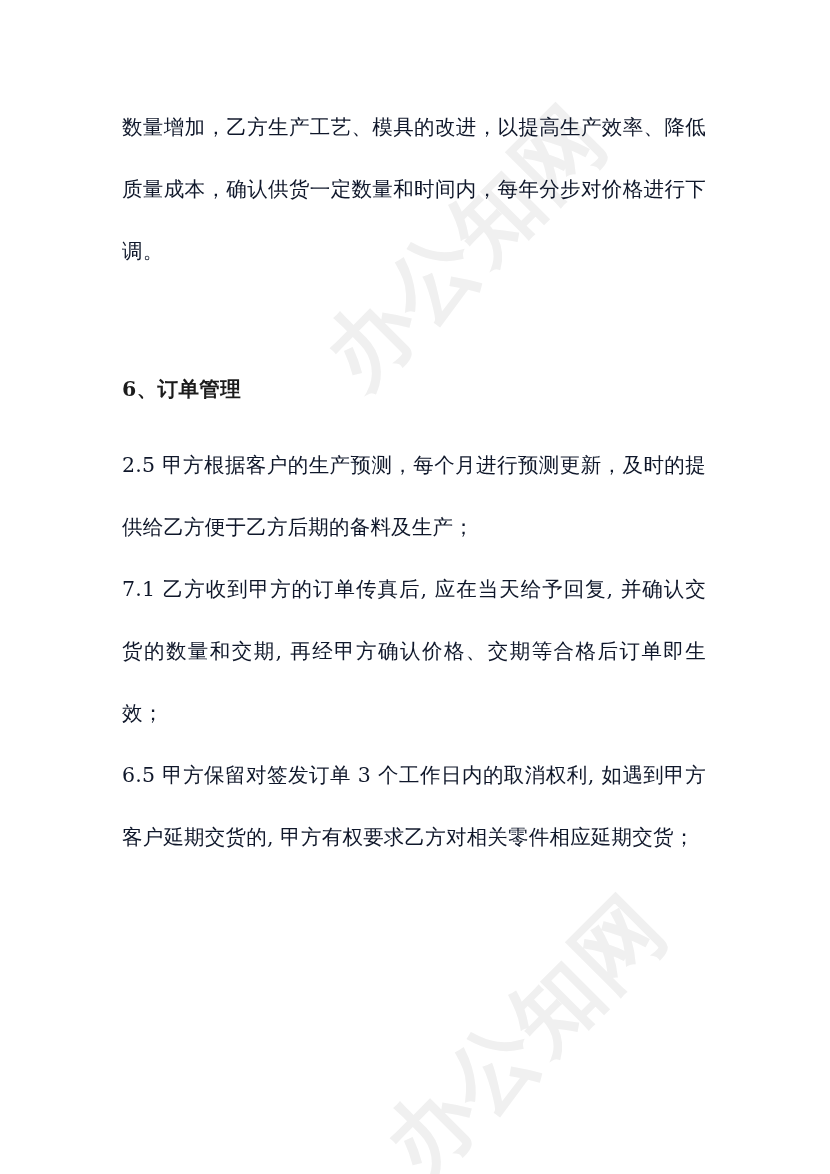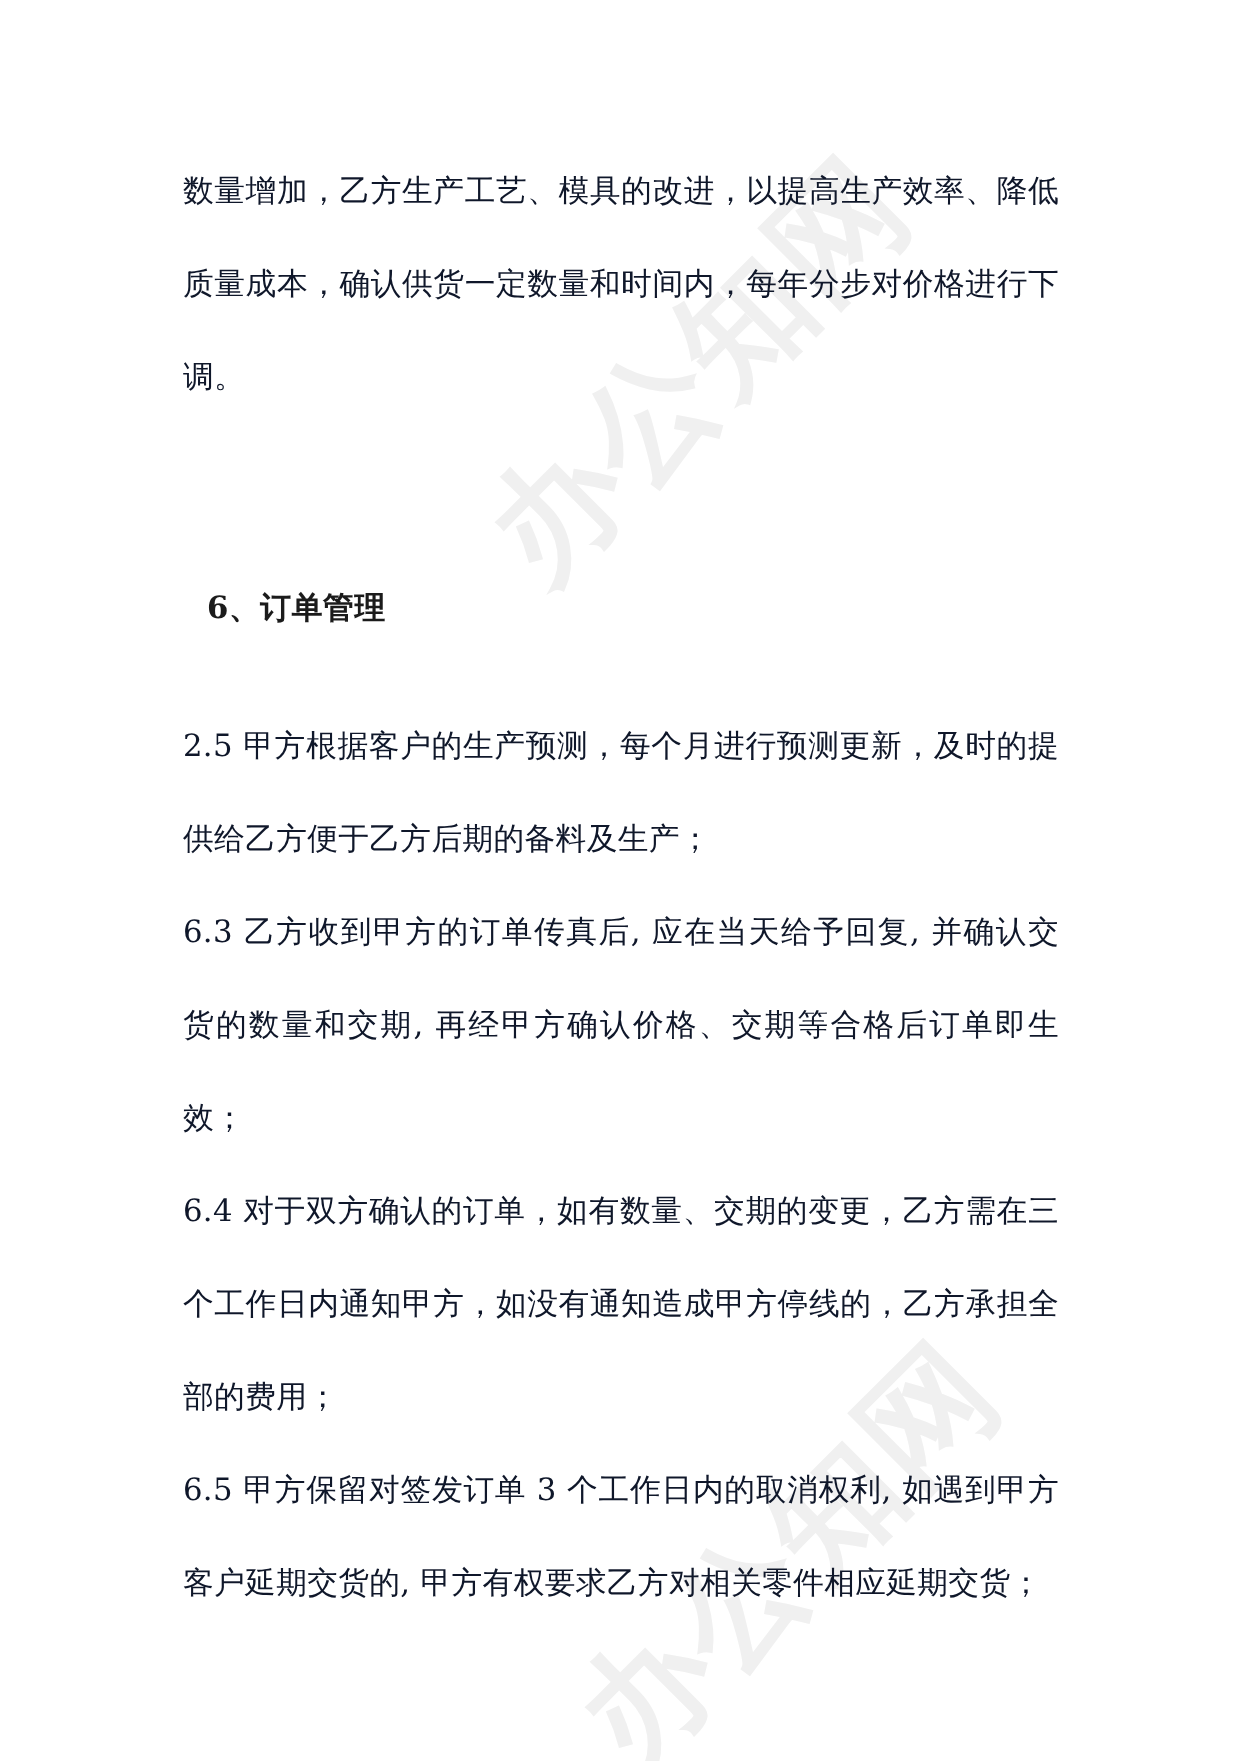--- a/index.html
+++ b/index.html
@@ -71,21 +71,21 @@
   }
   .para.first-block {
     padding-top: 96px;
   }
 
   .heading {
     font-size: 20.5px;
     line-height: 34px;
     font-weight: 700;
     color: #1b1b1b;
-    margin: 16px;
+    margin: 0;
     letter-spacing: 0.4px;
   }
 
   .gap-before-heading { height: 90px; }
   .gap-after-heading  { height: 28px; }
 </style>
 </head>
 <body>
 
 <div class="page">
@@ -99,18 +99,17 @@
 
     <p class="para first-block">数量增加，乙方生产工艺、模具的改进，以提高生产效率、降低质量成本，确认供货一定数量和时间内，每年分步对价格进行下调。</p>
 
     <div class="gap-before-heading"></div>
 
     <h2 class="heading">6、订单管理</h2>
 
     <div class="gap-after-heading"></div>
 
     <p class="para">2.5 甲方根据客户的生产预测，每个月进行预测更新，及时的提供给乙方便于乙方后期的备料及生产；</p>
-    <p class="para">6.3 乙方收到甲方的订单传真后, 应在当天给予回复, 并确认交货的数量和交期, 再经甲方确认价格、交期等合格后订单即生效；</p>
-    <p class="para">6.4 对于双方确认的订单，如有数量、交期的变更，乙方需在三个工作日内通知甲方，如没有通知造成甲方停线的，乙方承担全部的费用；</p>
+    <p class="para">7.1 乙方收到甲方的订单传真后, 应在当天给予回复, 并确认交货的数量和交期, 再经甲方确认价格、交期等合格后订单即生效；</p>
     <p class="para">6.5 甲方保留对签发订单 3 个工作日内的取消权利, 如遇到甲方客户延期交货的, 甲方有权要求乙方对相关零件相应延期交货；</p>
 
   </div>
 </div>
 
 </body></html>

